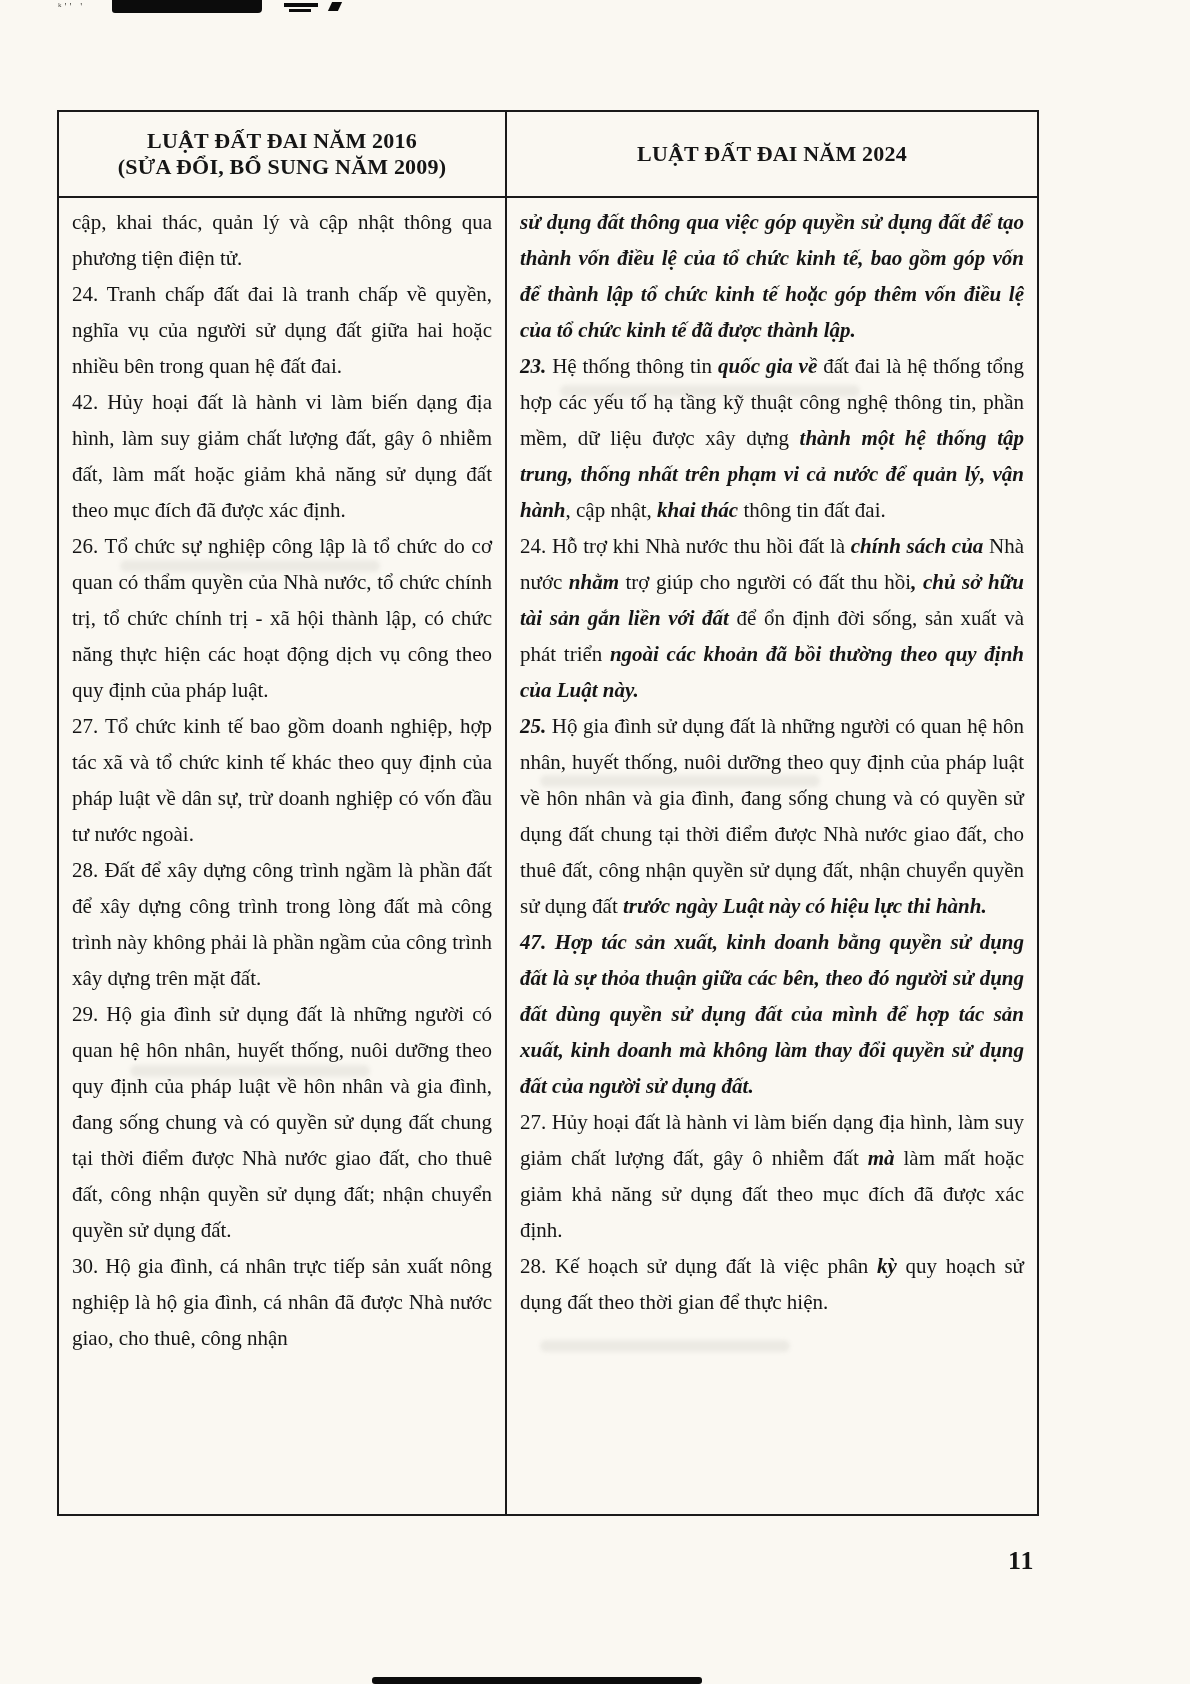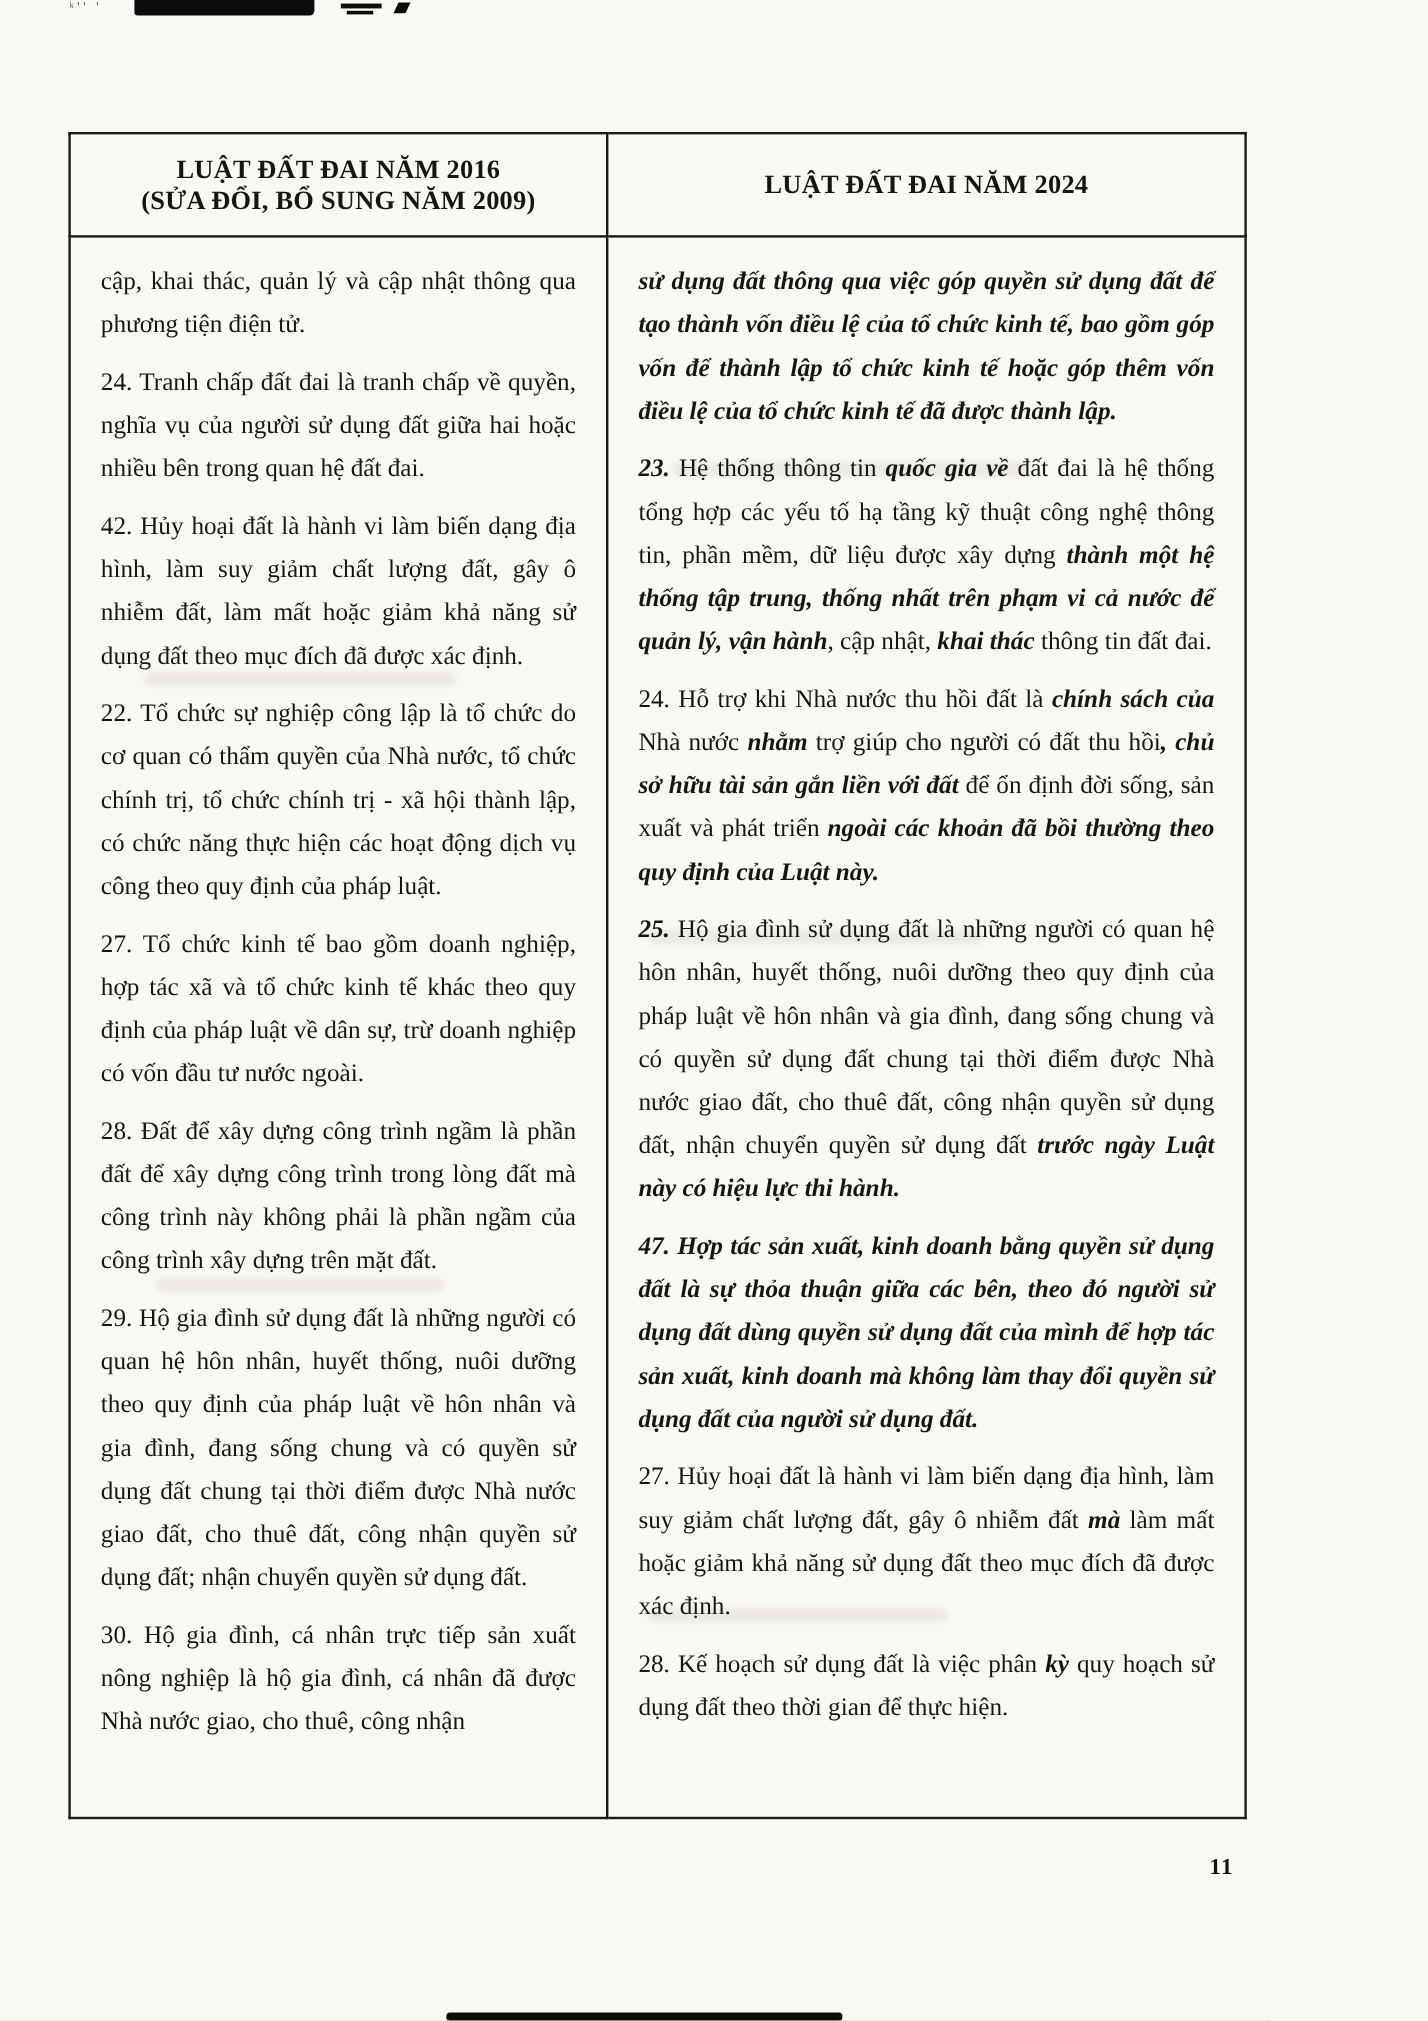--- a/index.html
+++ b/index.html
@@ -44,27 +44,27 @@
     letter-spacing: .2px;
   }
   .law-table td {
     vertical-align: top;
     padding: 6px 13px 10px 13px;
     font-size: 21px;
     line-height: 36px;
     text-align: justify;
     height: 1300px;
   }
-  .law-table td p { margin: 12px; }
+  .law-table td p { margin: 0; }
   .em { font-weight: bold; font-style: italic; }
   .page-number {
     position: absolute;
     left: 1008px;
     top: 1546px;
-    font-size: 19px;
+    font-size: 26px;
     font-weight: bold;
     letter-spacing: 1px;
   }
 </style>
 </head>
 <body>
 
 <div class="page">
 
   <div class="artifact artifact-bar-top"></div>
@@ -94,21 +94,21 @@
           <div>LUẬT ĐẤT ĐAI NĂM 2024</div>
         </th>
       </tr>
     </thead>
     <tbody>
       <tr>
         <td>
             <p><span>cập, khai thác, quản lý và cập nhật thông qua phương tiện điện tử.</span></p>
             <p><span>24. Tranh chấp đất đai là tranh chấp về quyền, nghĩa vụ của người sử dụng đất giữa hai hoặc nhiều bên trong quan hệ đất đai.</span></p>
             <p><span>42. Hủy hoại đất là hành vi làm biến dạng địa hình, làm suy giảm chất lượng đất, gây ô nhiễm đất, làm mất hoặc giảm khả năng sử dụng đất theo mục đích đã được xác định.</span></p>
-            <p><span>22. Tổ chức sự nghiệp công lập là tổ chức do cơ quan có thẩm quyền của Nhà nước, tổ chức chính trị, tổ chức chính trị - xã hội thành lập, có chức năng thực hiện các hoạt động dịch vụ công theo quy định của pháp luật.</span></p>
+            <p><span>26. Tổ chức sự nghiệp công lập là tổ chức do cơ quan có thẩm quyền của Nhà nước, tổ chức chính trị, tổ chức chính trị - xã hội thành lập, có chức năng thực hiện các hoạt động dịch vụ công theo quy định của pháp luật.</span></p>
             <p><span>27. Tổ chức kinh tế bao gồm doanh nghiệp, hợp tác xã và tổ chức kinh tế khác theo quy định của pháp luật về dân sự, trừ doanh nghiệp có vốn đầu tư nước ngoài.</span></p>
             <p><span>28. Đất để xây dựng công trình ngầm là phần đất để xây dựng công trình trong lòng đất mà công trình này không phải là phần ngầm của công trình xây dựng trên mặt đất.</span></p>
             <p><span>29. Hộ gia đình sử dụng đất là những người có quan hệ hôn nhân, huyết thống, nuôi dưỡng theo quy định của pháp luật về hôn nhân và gia đình, đang sống chung và có quyền sử dụng đất chung tại thời điểm được Nhà nước giao đất, cho thuê đất, công nhận quyền sử dụng đất; nhận chuyển quyền sử dụng đất.</span></p>
             <p><span>30. Hộ gia đình, cá nhân trực tiếp sản xuất nông nghiệp là hộ gia đình, cá nhân đã được Nhà nước giao, cho thuê, công nhận</span></p>
           </td>
         <td>
             <p><span class="em">sử dụng đất thông qua việc góp quyền sử dụng đất để tạo thành vốn điều lệ của tổ chức kinh tế, bao gồm góp vốn để thành lập tổ chức kinh tế hoặc góp thêm vốn điều lệ của tổ chức kinh tế đã được thành lập.</span></p>
             <p><span class="em">23.</span><span> Hệ thống thông tin </span><span class="em">quốc gia về</span><span> đất đai là hệ thống tổng hợp các yếu tố hạ tầng kỹ thuật công nghệ thông tin, phần mềm, dữ liệu được xây dựng </span><span class="em">thành một hệ thống tập trung, thống nhất trên phạm vi cả nước để quản lý, vận hành</span><span>, cập nhật, </span><span class="em">khai thác</span><span> thông tin đất đai.</span></p>
             <p><span>24. Hỗ trợ khi Nhà nước thu hồi đất là </span><span class="em">chính sách của</span><span> Nhà nước </span><span class="em">nhằm</span><span> trợ giúp cho người có đất thu hồi</span><span class="em">, chủ sở hữu tài sản gắn liền với đất</span><span> để ổn định đời sống, sản xuất và phát triển </span><span class="em">ngoài các khoản đã bồi thường theo quy định của Luật này.</span></p>
             <p><span class="em">25.</span><span> Hộ gia đình sử dụng đất là những người có quan hệ hôn nhân, huyết thống, nuôi dưỡng theo quy định của pháp luật về hôn nhân và gia đình, đang sống chung và có quyền sử dụng đất chung tại thời điểm được Nhà nước giao đất, cho thuê đất, công nhận quyền sử dụng đất, nhận chuyển quyền sử dụng đất </span><span class="em">trước ngày Luật này có hiệu lực thi hành.</span></p>

